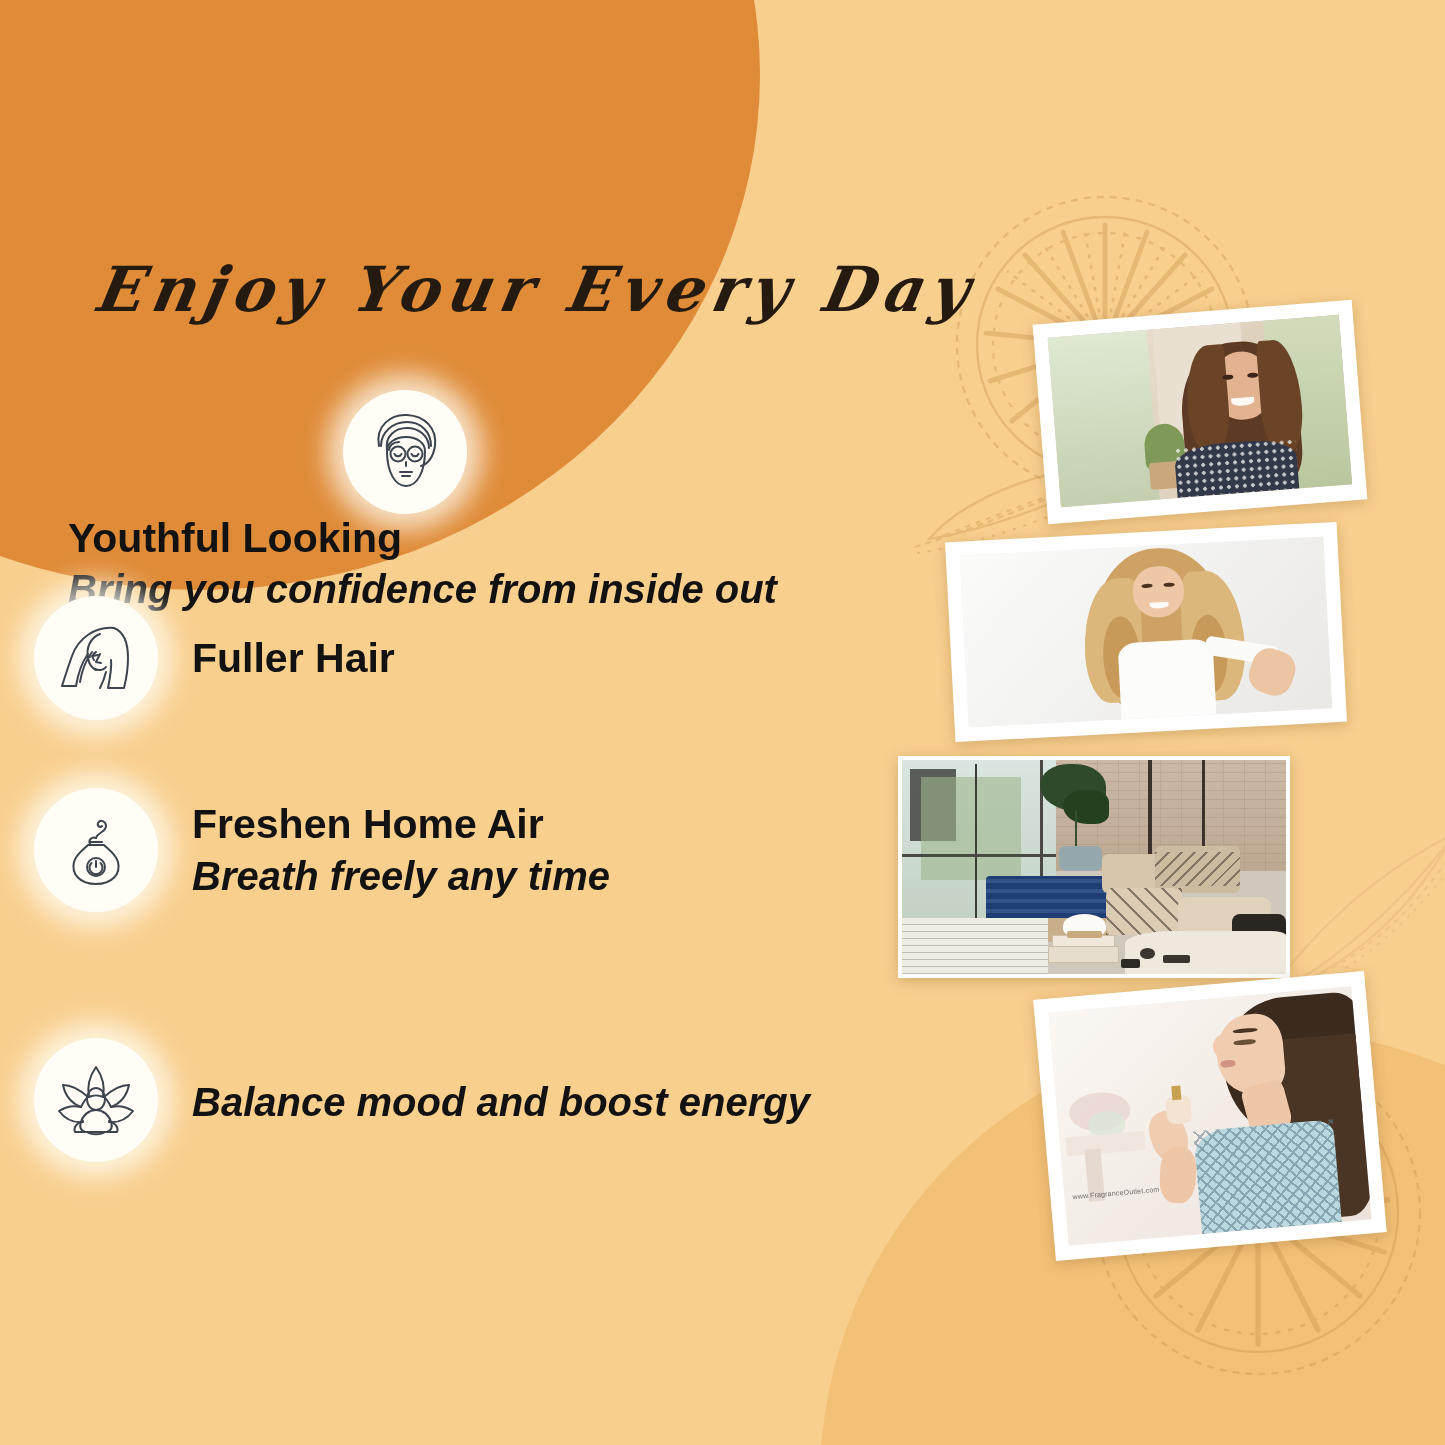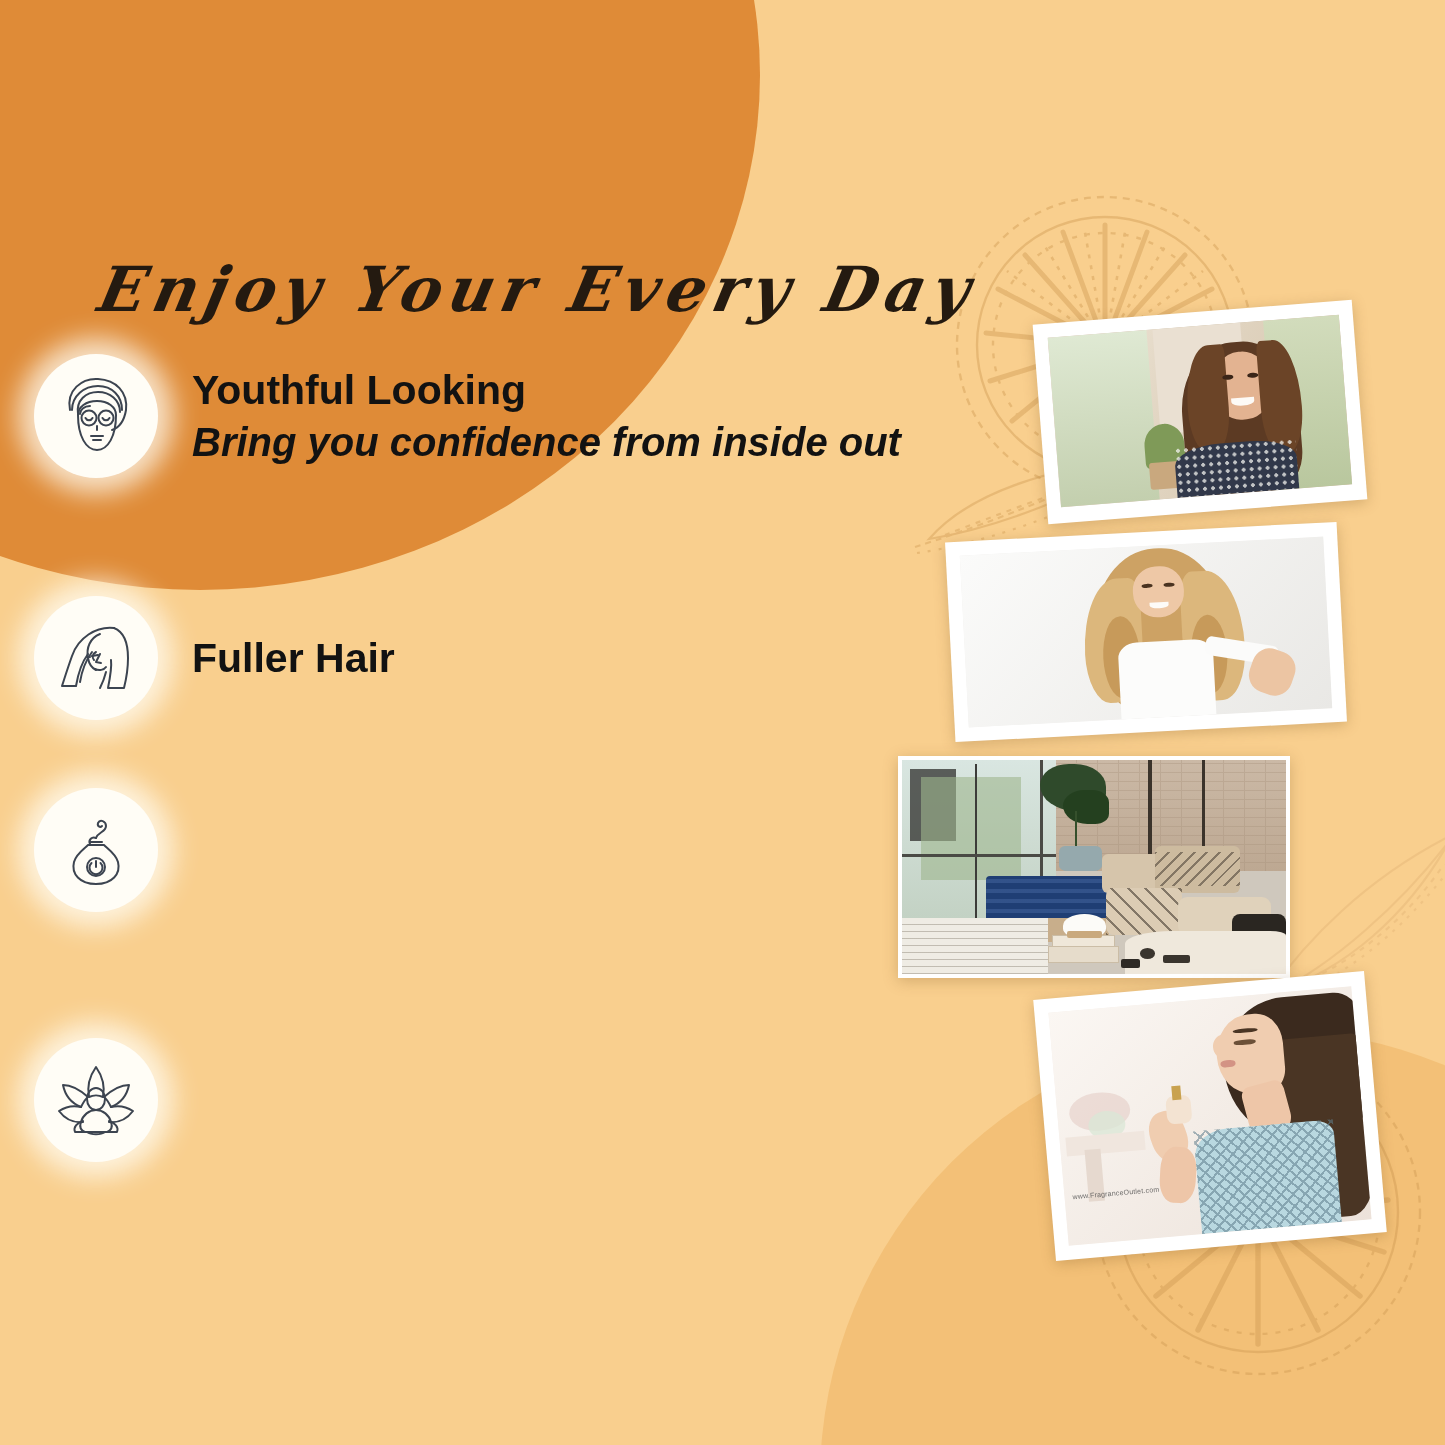--- a/index.html
+++ b/index.html
@@ -252,21 +252,21 @@
       </g>
     </svg>
   </div>
 
   <div class="header-blob"></div>
 
   <div class="script-tagline">Enjoy Your Every Day</div>
 
   <div class="benefits">
 
-    <div class="benefit" style="top:354px;">
+    <div class="benefit" style="top:390px;flex-direction:column;">
       <div class="benefit-icon">
         <svg width="92" height="92" viewBox="0 0 92 92">
           <g fill="none" stroke="#3c4450" stroke-width="2" stroke-linecap="round" stroke-linejoin="round">
             <path d="M20,40 C16,20 32,8 48,9 C66,10 78,22 76,40 C74,52 68,58 62,60"></path>
             <path d="M22,40 C22,26 34,16 48,16 C62,16 72,26 72,40"></path>
             <path d="M28,44 C26,30 36,22 48,22 C60,22 70,30 70,42"></path>
             <path d="M30,44 C30,40 34,36 40,36"></path>
             <path d="M28,45 C28,66 36,80 47,80 C58,80 66,66 66,45 C66,37 58,31 47,31 C36,31 28,37 28,45 Z"></path>
             <circle cx="39" cy="48" r="7.5"></circle>
             <circle cx="56" cy="48" r="7.5"></circle>
@@ -314,40 +314,45 @@
             <path d="M40,40 C38,36 42,32 46,34"></path>
             <path d="M38,41 C34,45 26,50 24,58 C21,70 30,80 46,80 C62,80 71,70 68,58 C66,50 58,45 54,41 Z"></path>
             <path d="M39,41 L53,41"></path>
             <path d="M40,38 L52,38"></path>
             <circle cx="46" cy="63" r="9"></circle>
             <path d="M46,57 L46,63"></path>
             <path d="M41.5,59 A6.5,6.5 0 1,0 50.5,59"></path>
           </g>
         </svg>
       </div>
+      <div class="benefit-text">
+        <div class="benefit-title">Freshen Home Air</div>
+        <div class="benefit-sub">Breath freely any time</div>
+      </div>
     </div>
 
     <div class="benefit" style="top:1038px;">
       <div class="benefit-icon">
         <svg width="94" height="94" viewBox="0 0 94 94">
           <g fill="none" stroke="#3c4450" stroke-width="2" stroke-linecap="round" stroke-linejoin="round">
             <path d="M47,14 C40,24 38,34 40,44 C44,42 50,42 54,44 C56,34 54,24 47,14 Z"></path>
             <path d="M39,44 C30,36 22,32 14,32 C16,42 22,50 32,54 C34,50 36,46 39,44 Z"></path>
             <path d="M55,44 C64,36 72,32 80,32 C78,42 72,50 62,54 C60,50 58,46 55,44 Z"></path>
             <path d="M32,54 C24,52 16,54 10,58 C16,66 24,70 34,69"></path>
             <path d="M62,54 C70,52 78,54 84,58 C78,66 70,70 60,69"></path>
             <ellipse cx="47" cy="46" rx="9" ry="11"></ellipse>
             <path d="M47,57 C40,57 34,62 32,69 C30,74 32,78 36,79 L58,79 C62,78 64,74 62,69 C60,62 54,57 47,57 Z"></path>
             <path d="M34,68 C28,70 24,74 26,79 L40,79"></path>
             <path d="M60,68 C66,70 70,74 68,79 L54,79"></path>
             <path d="M38,79 C42,82 52,82 56,79"></path>
           </g>
         </svg>
       </div>
       <div class="benefit-text">
+        <div class="benefit-sub">Balance mood and boost energy</div>
       </div>
     </div>
   </div>
 
   <div class="photo-card" style="left:1040px; top:312px; width:320px; height:200px; transform:rotate(-4.5deg); z-index:9;">
     <div class="photo-inner" style="left:14px; top:14px; width:292px; height:170px; background:#cfc2ad;">
 
       <div class="sc" style="left:0;top:0;width:100%;height:100%;background:linear-gradient(120deg,#efe7da 0%,#e2d6c3 40%,#d4c3aa 100%);"></div>
       <div class="sc" style="left:0;top:0;width:34%;height:100%;background:linear-gradient(180deg,#dfe9d3,#c3cfae);"></div>
       <div class="sc" style="left:36%;top:0;width:30%;height:62%;background:#eae0d2;"></div>

